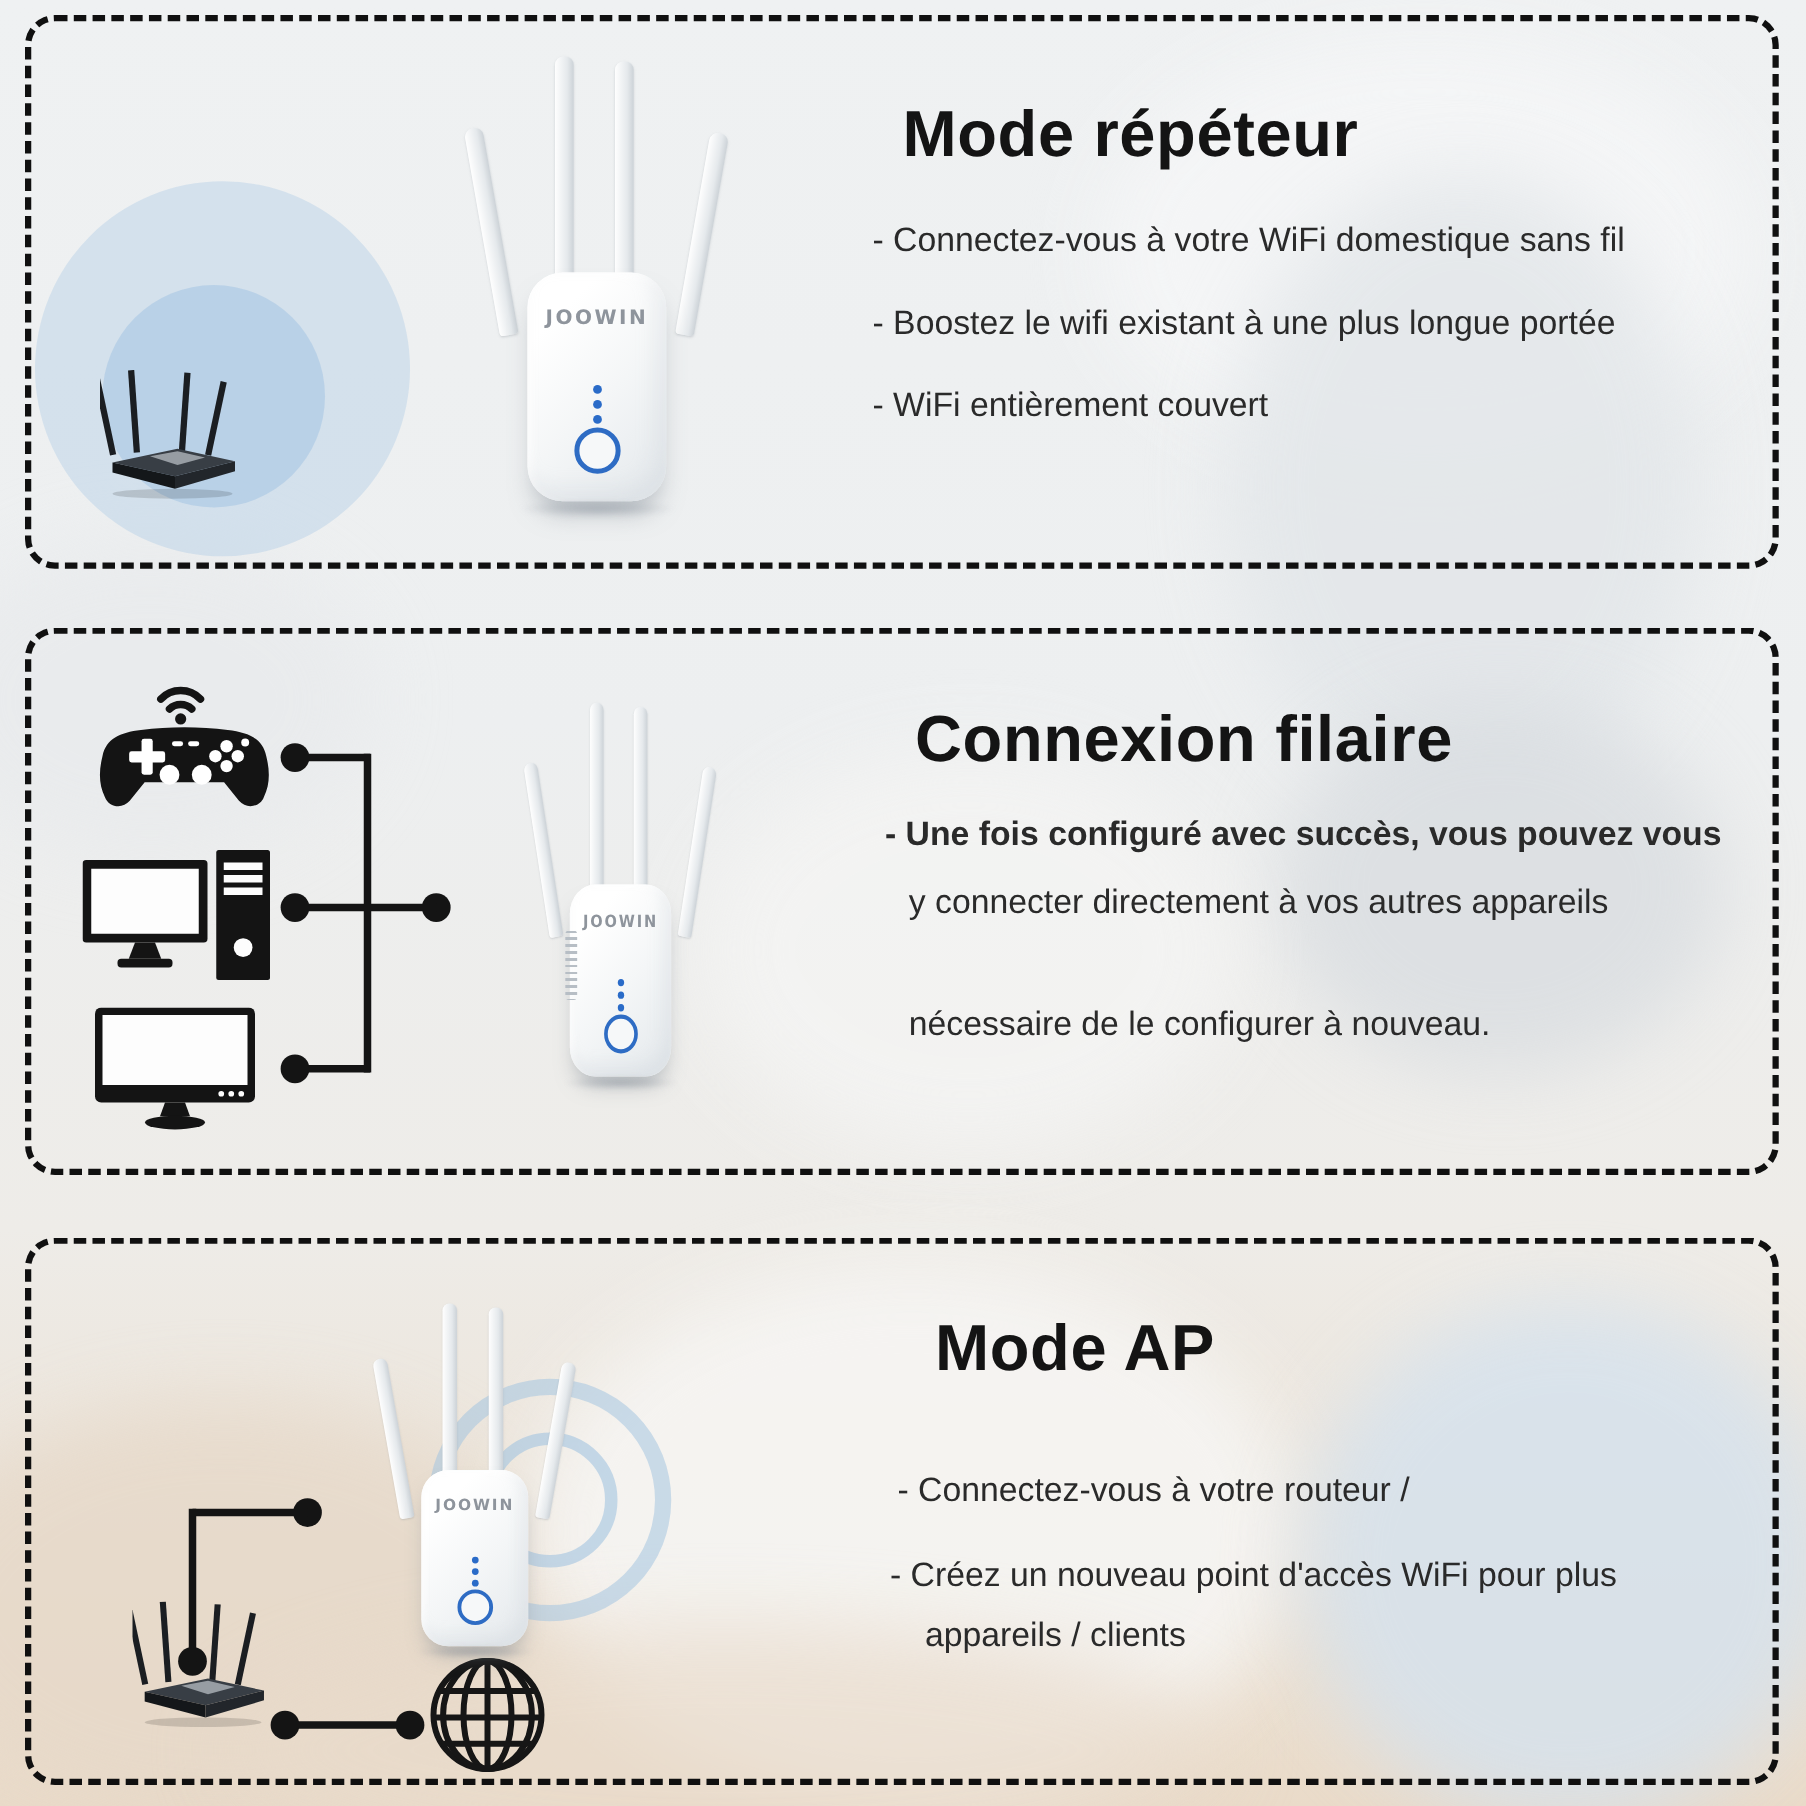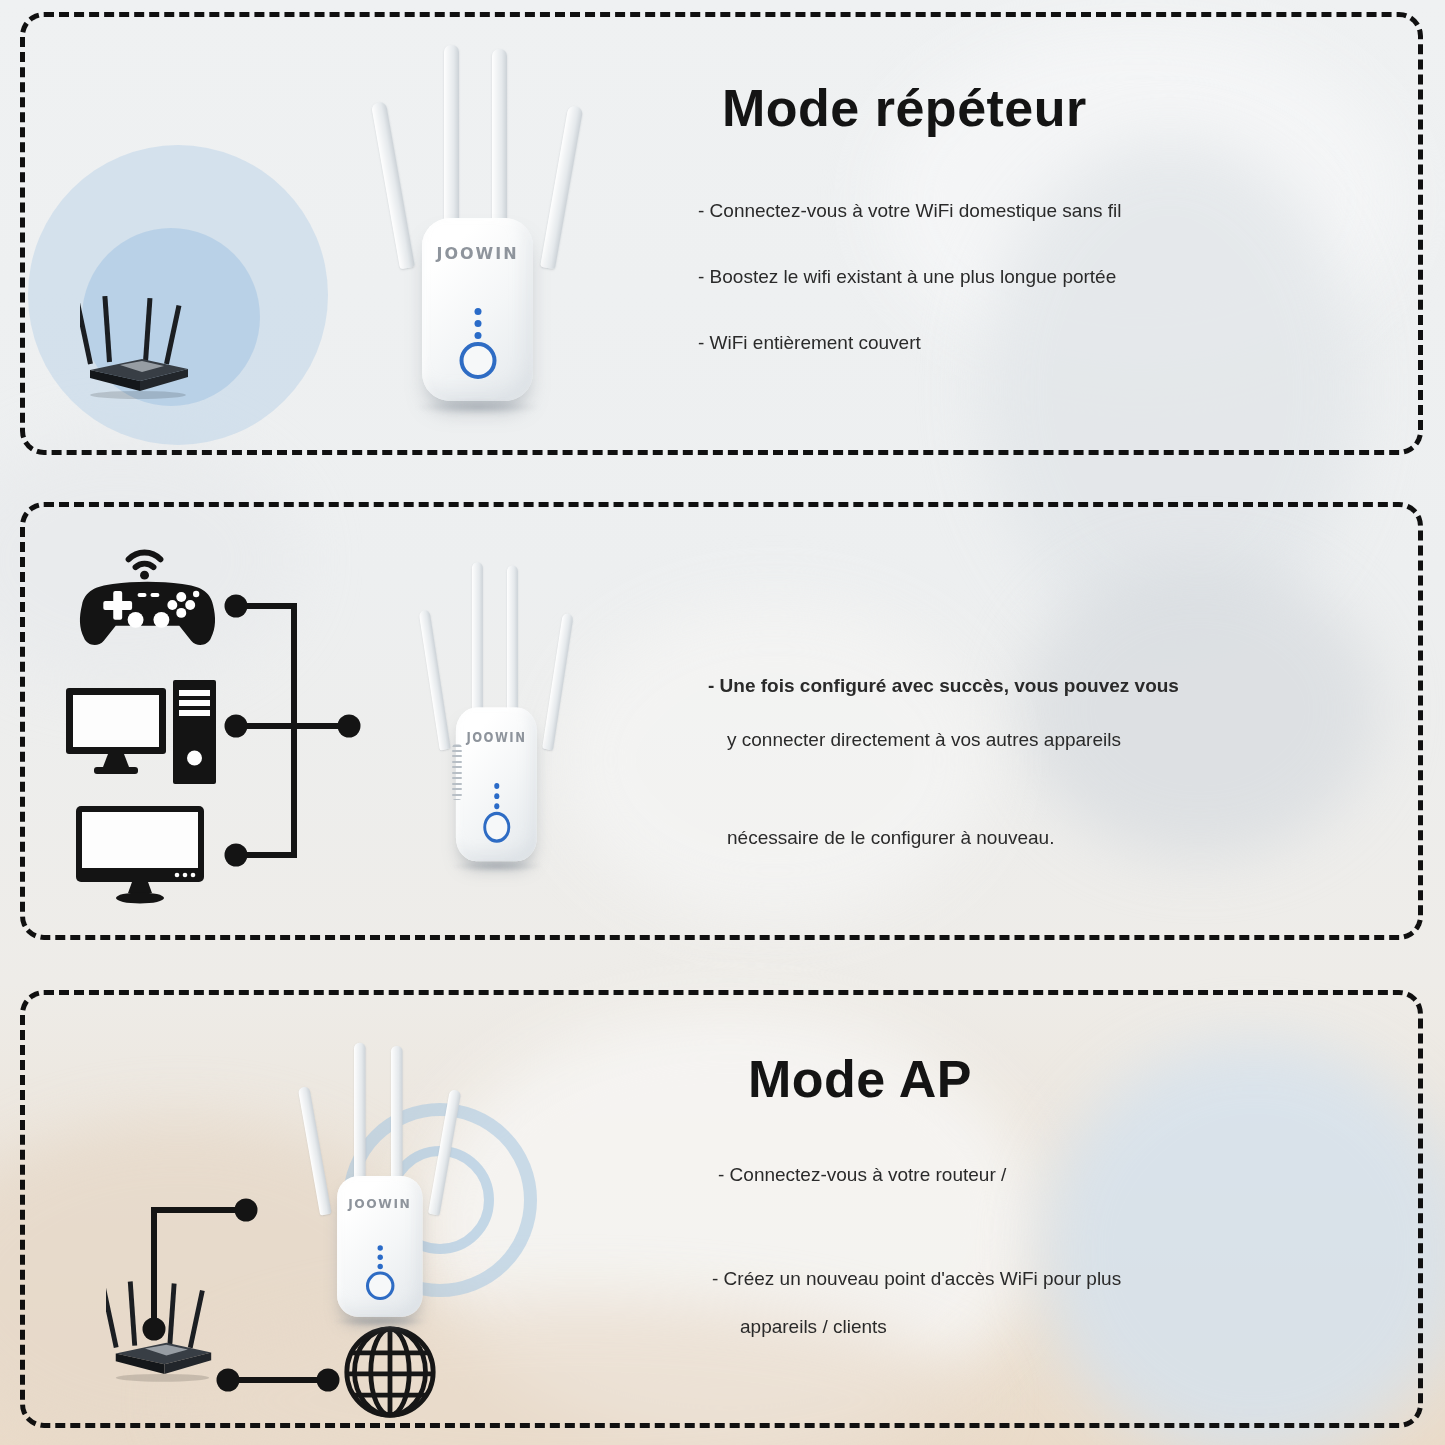--- a/index.html
+++ b/index.html
@@ -14,21 +14,21 @@
   .circle{position:absolute;border-radius:50%;z-index:1;}
   #wifi-outer{left:28px;top:145px;width:300px;height:300px;background:rgba(172,203,231,.40);}
   #wifi-inner{left:82px;top:228px;width:178px;height:178px;background:rgba(157,193,226,.48);}
   .ring{position:absolute;border-radius:50%;z-index:2;box-sizing:border-box;}
   #ap-ring-outer{left:343px;top:1103px;width:194px;height:194px;border:13px solid rgba(164,197,224,.55);}
   #ap-ring-inner{left:386px;top:1146px;width:108px;height:108px;border:10px solid rgba(164,197,224,.62);}
   .cline{position:absolute;background:#141414;z-index:3;}
   .cdot{position:absolute;width:23px;height:23px;background:#141414;border-radius:50%;transform:translate(-50%,-50%);z-index:3;}
   .icon{position:absolute;z-index:3;}
   .title{position:absolute;font-weight:700;font-size:52px;line-height:1.1;color:#141414;letter-spacing:.5px;z-index:5;white-space:nowrap;}
-  .line{position:absolute;font-weight:400;font-size:19px;line-height:1.2;color:#2a2a2a;z-index:5;white-space:nowrap;margin-top:24px;}
+  .line{position:absolute;font-weight:400;font-size:27px;line-height:1.2;color:#2a2a2a;z-index:5;white-space:nowrap;}
   
   .device{position:absolute;width:170px;height:370px;transform-origin:0 0;z-index:4;}
   .ant{position:absolute;width:15px;border-radius:7px 7px 3px 3px;
     background:linear-gradient(90deg,#fefefe,#e5e9ec 65%,#ccd2d7);box-shadow:0 1px 2px rgba(140,150,158,.35);}
   .ant-ml{left:52px;top:5px;height:176px;}
   .ant-mr{left:100px;top:9px;height:172px;}
   .ant-l{left:8px;top:60px;height:168px;transform:rotate(-10deg);transform-origin:50% 100%;}
   .ant-r{left:148px;top:64px;height:164px;transform:rotate(10deg);transform-origin:50% 100%;}
   .dev-body{position:absolute;left:30px;top:178px;width:111px;height:183px;border-radius:28px;
     background:linear-gradient(135deg,#ffffff 20%,#f4f6f7 55%,#e7ebee 90%);
@@ -166,20 +166,21 @@
       <div class="dev-logo">JOOWIN</div>
       <div class="dev-leds">
         <div class="dev-led"></div>
         <div class="dev-led"></div>
         <div class="dev-led"></div>
       </div>
       <div class="dev-ring"></div>
     </div>
   </div>
 
+  <div class="title" style="left:732px;top:564px;">Connexion filaire</div>
   <div class="line" style="left:708px;top:651px;font-weight:bold;">- Une fois configuré avec succès, vous pouvez vous</div>
   <div class="line" style="left:727px;top:705px;">y connecter directement à vos autres appareils</div>
   <div class="line" style="left:727px;top:803px;">nécessaire de le configurer à nouveau.</div>
 
   <div class="ring" id="ap-ring-outer"></div>
   <div class="ring" id="ap-ring-inner"></div>
 
   <div class="cdot" style="left:246px;top:1210px;"></div>
   <div class="cdot" style="left:154px;top:1329px;"></div>
   <div class="cdot" style="left:228px;top:1380px;"></div>
@@ -224,17 +225,17 @@
       <div class="dev-leds">
         <div class="dev-led"></div>
         <div class="dev-led"></div>
         <div class="dev-led"></div>
       </div>
       <div class="dev-ring"></div>
     </div>
   </div>
 
   <div class="title" style="left:748px;top:1051px;">Mode AP</div>
-  <div class="line" style="left:718px;top:1140px;">- Connectez-vous à votre routeur /</div>
+  <div class="line" style="left:718px;top:1176px;">- Connectez-vous à votre routeur /</div>
   <div class="line" style="left:712px;top:1244px;">- Créez un nouveau point d'accès WiFi pour plus</div>
   <div class="line" style="left:740px;top:1292px;">appareils / clients</div>
 
 </div>
 
 </body></html>

